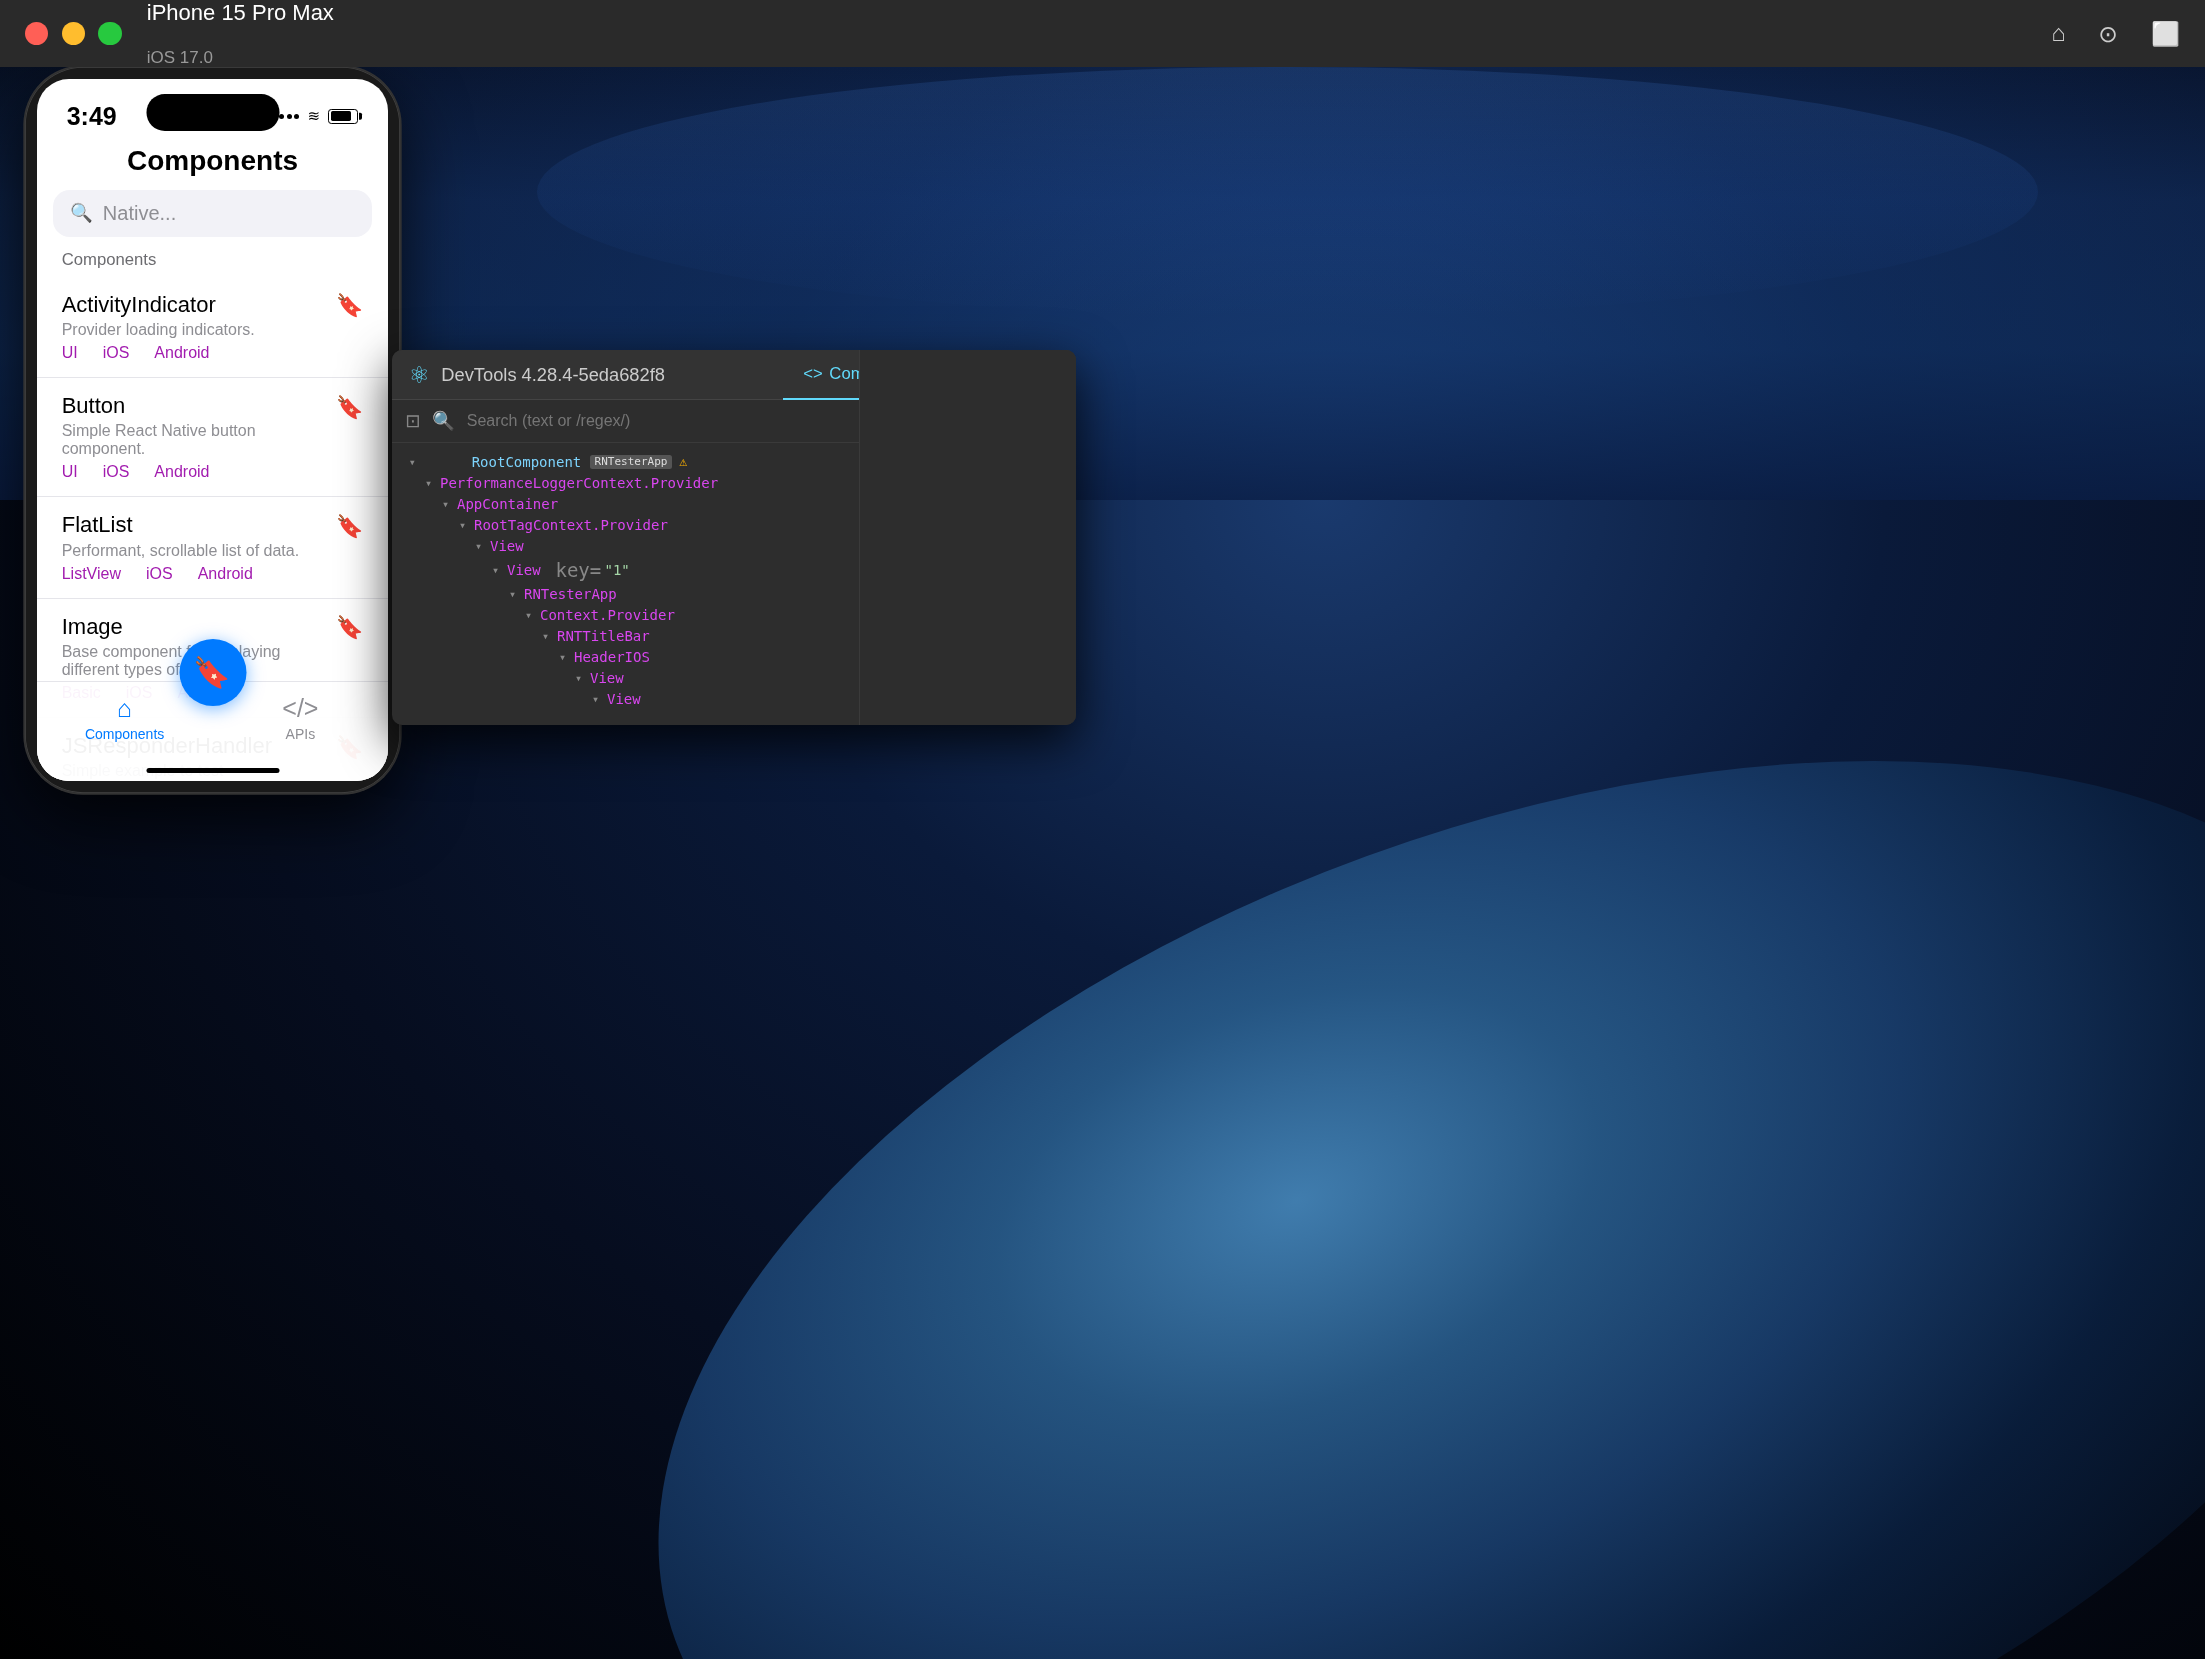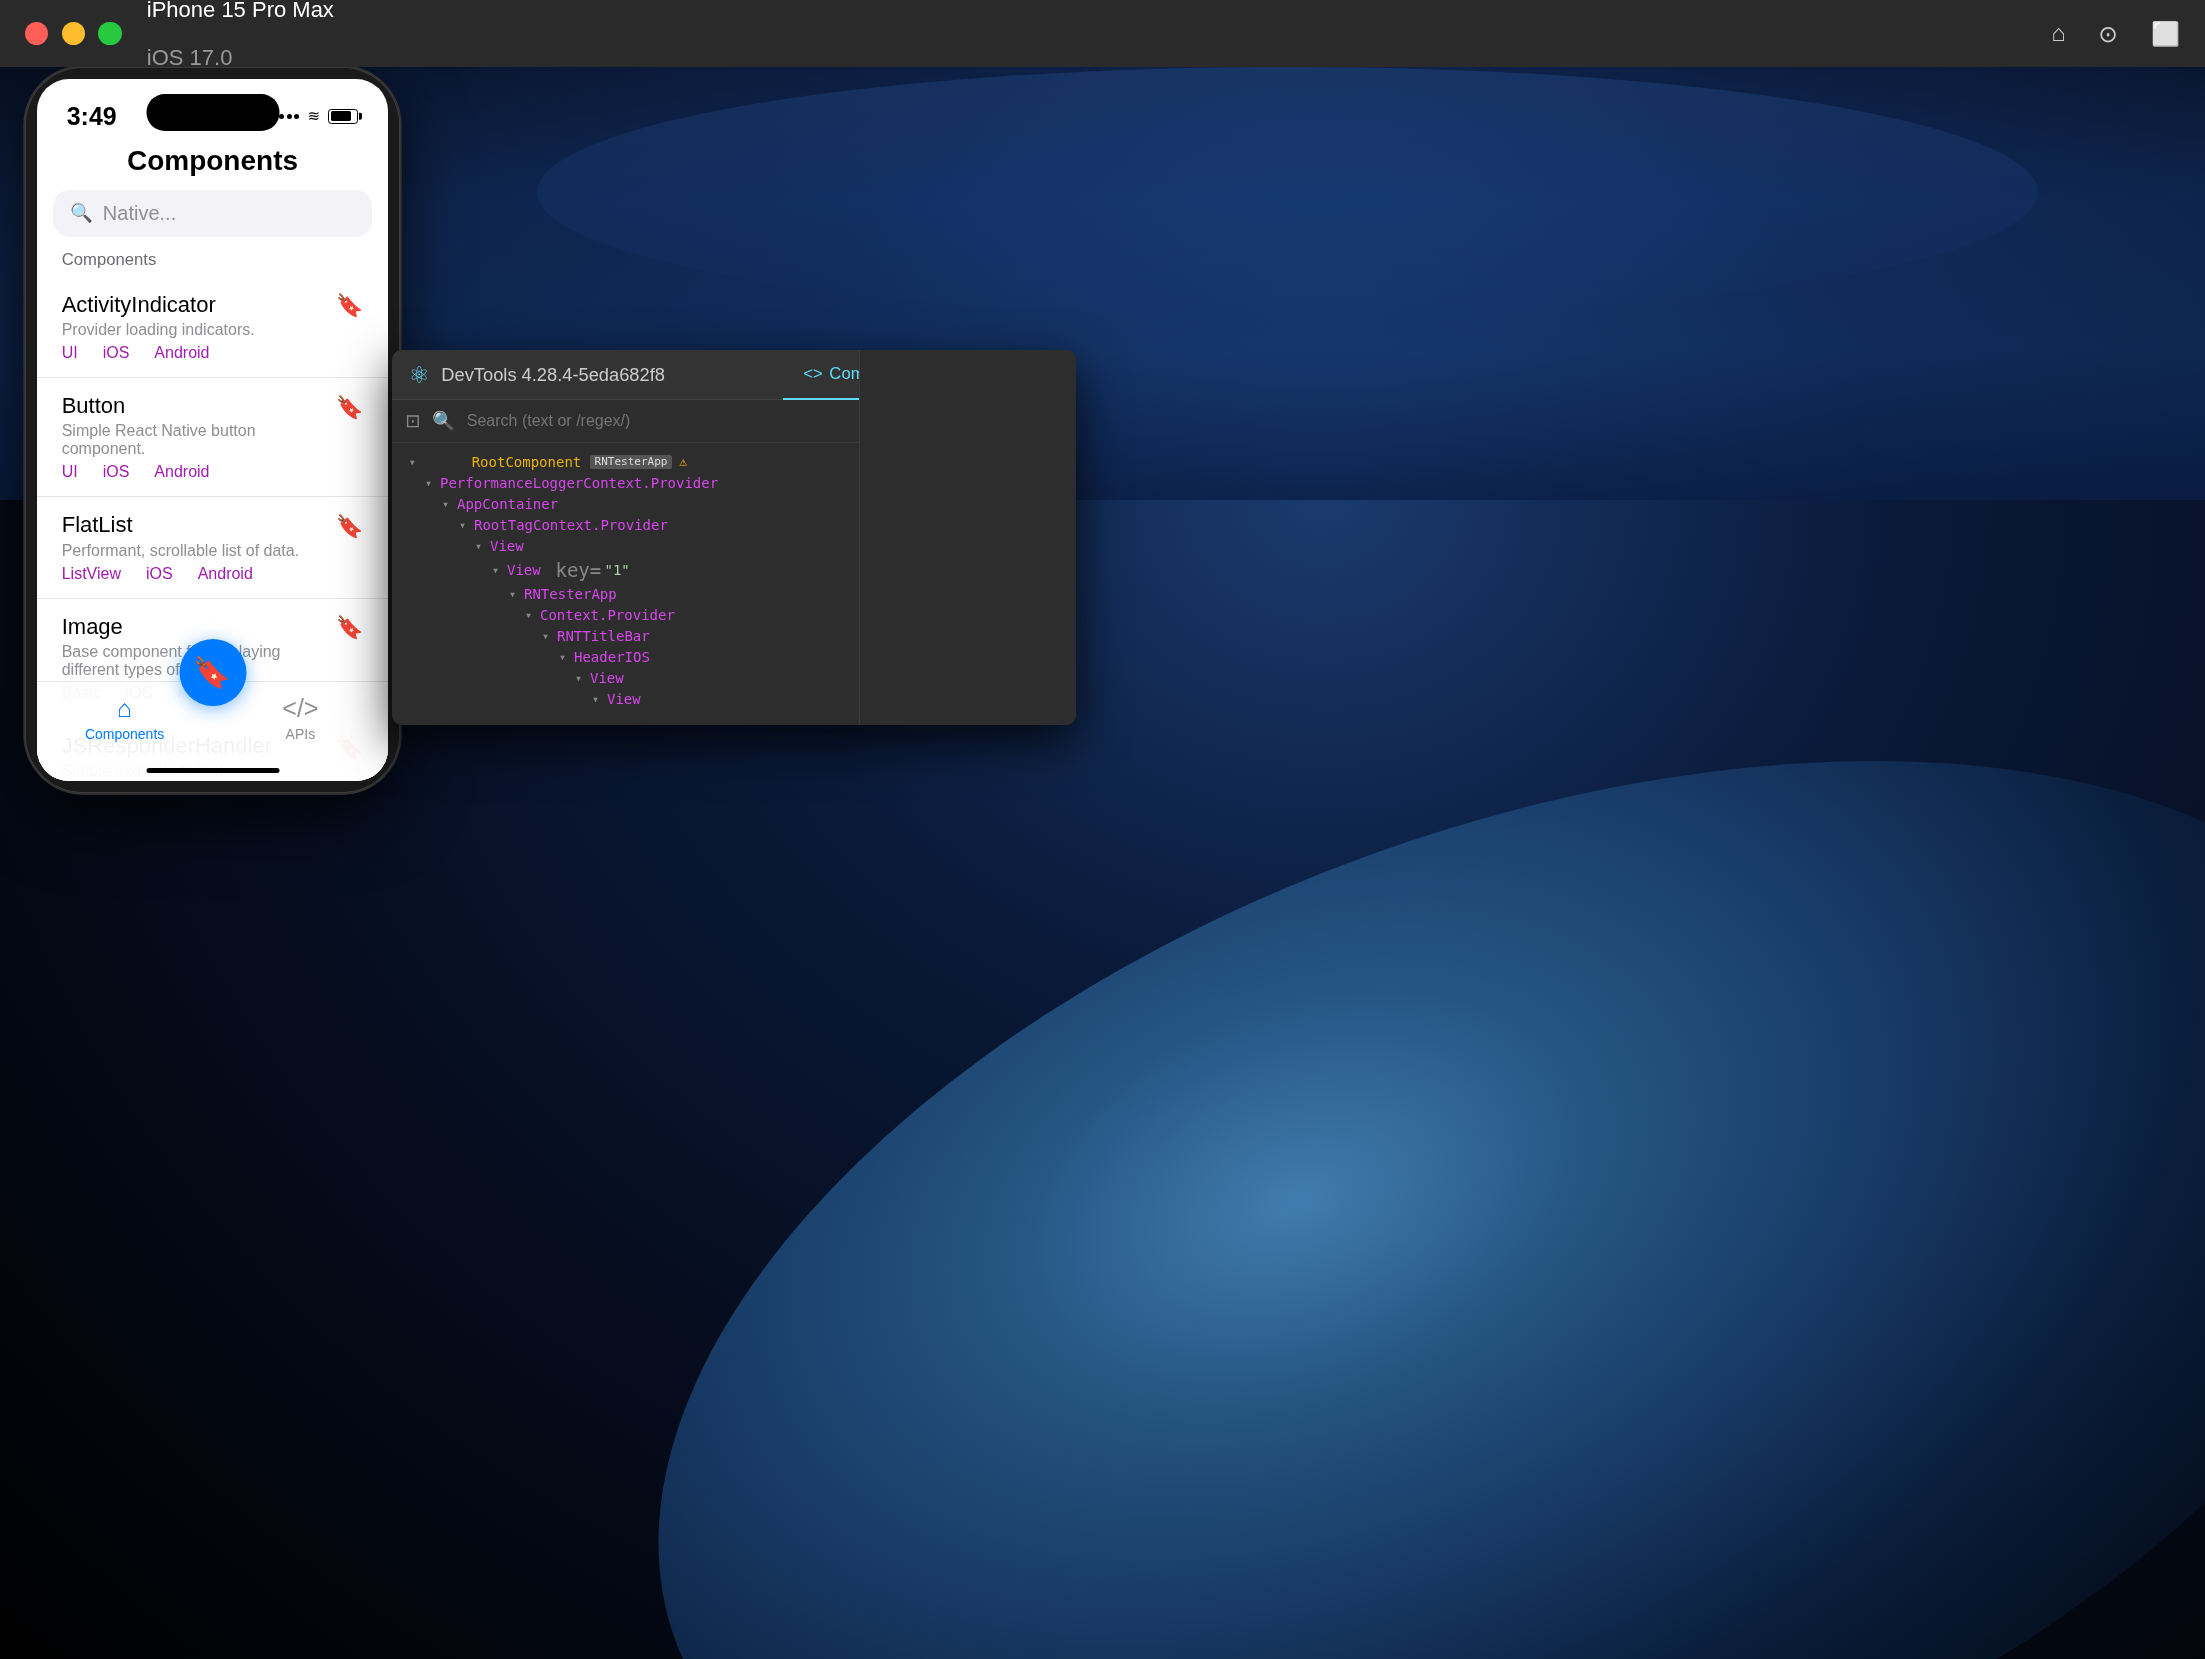--- a/index.html
+++ b/index.html
@@ -88,21 +88,21 @@
     }
 
     .device-name {
       color: #fff;
       font-size: 22px;
       font-weight: 400;
     }
 
     .device-os {
       color: #999;
-      font-size: 22px;
+      font-size: 17px;
       margin-top: 22px;
     }
 
     .titlebar-controls {
       margin-left: auto;
       display: flex;
       gap: 33px;
       align-items: center;
     }
 
@@ -488,21 +488,21 @@
       font-size: 11.7px;
       width: 11.7px;
     }
 
     .tree-component {
       color: #d946ef;
       font-size: 14px;
     }
 
     .tree-component.root {
-      color: #eab308;
+      color: #7dd3fc;
       padding-left: 48px;
     }
 
     .tree-badge {
       background: #555;
       color: #ddd;
       font-size: 11px;
       padding: 0.8px 5px;
       border-radius: 2.5px;
       margin-left: 5px;

